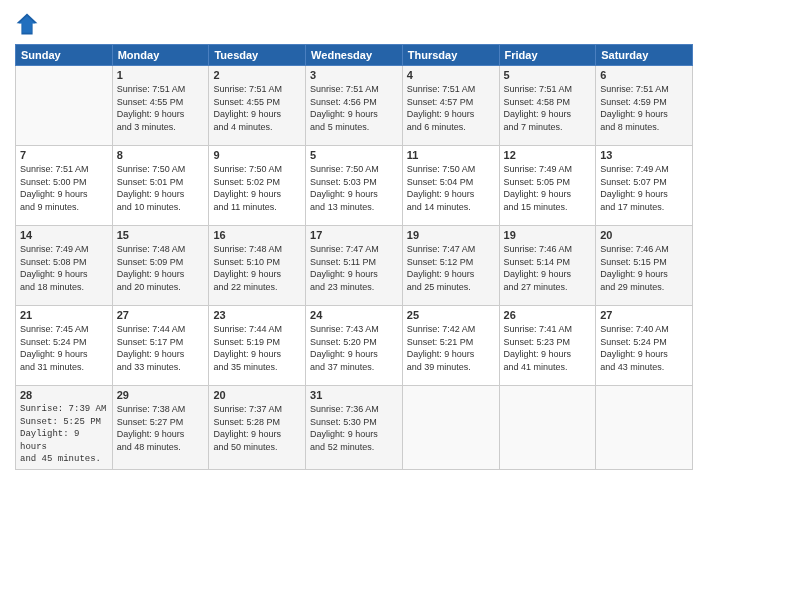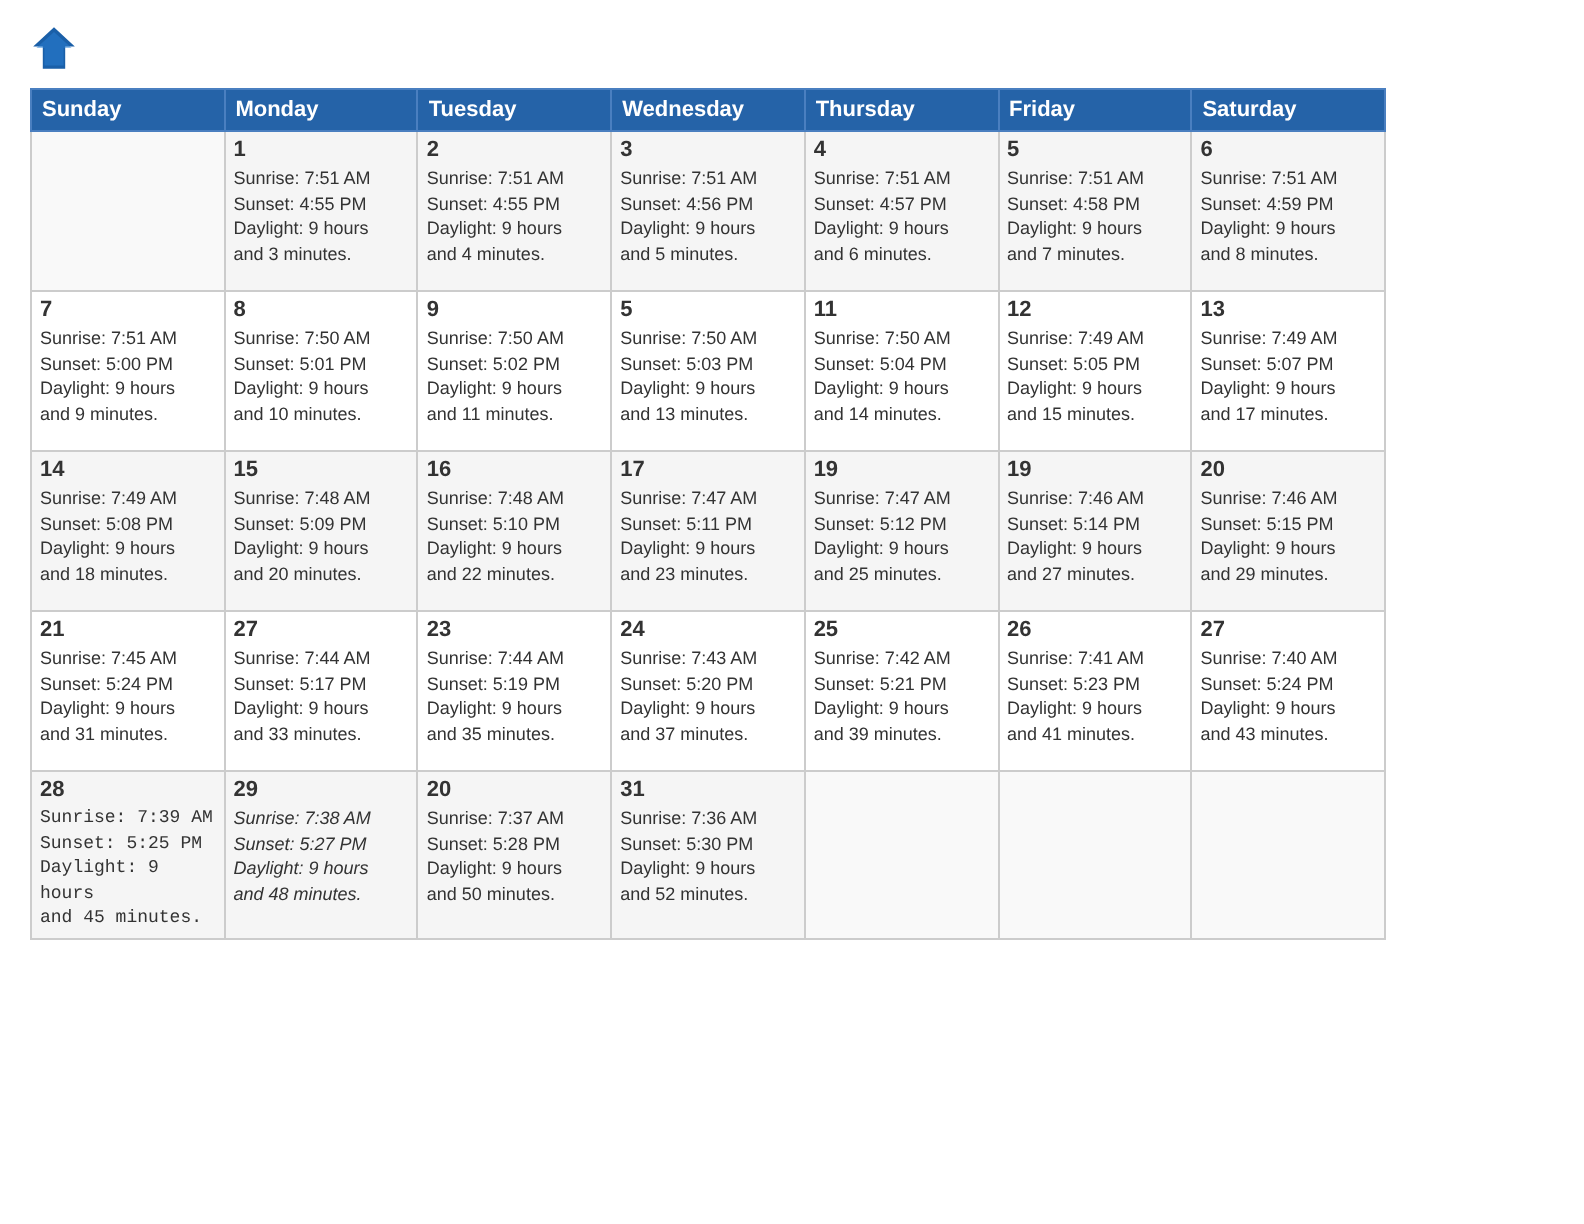--- a/index.html
+++ b/index.html
@@ -332,21 +332,21 @@
         <tr>
           <td>
             <span class="day-number">28</span>
             <div class="day-info" style="white-space: pre-line; font-family: Liberation Mono, monospace;">Sunrise: 7:39 AM
 Sunset: 5:25 PM
 Daylight: 9 hours
 and 45 minutes.</div>
           </td>
           <td>
             <span class="day-number">29</span>
-            <div class="day-info" style="white-space: pre-line; font-style: italic;">Sunrise: 7:38 AM
+            <div class="day-info" style="white-space: pre-line;">Sunrise: 7:38 AM
 Sunset: 5:27 PM
 Daylight: 9 hours
 and 48 minutes.</div>
           </td>
           <td>
             <span class="day-number">20</span>
             <div class="day-info" style="white-space: pre-line;">Sunrise: 7:37 AM
 Sunset: 5:28 PM
 Daylight: 9 hours
 and 50 minutes.</div>

